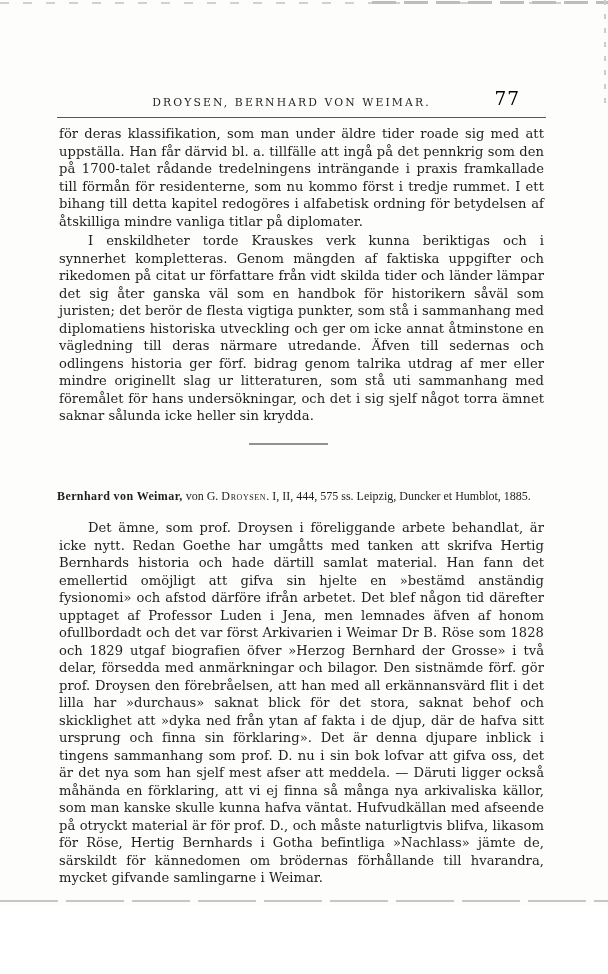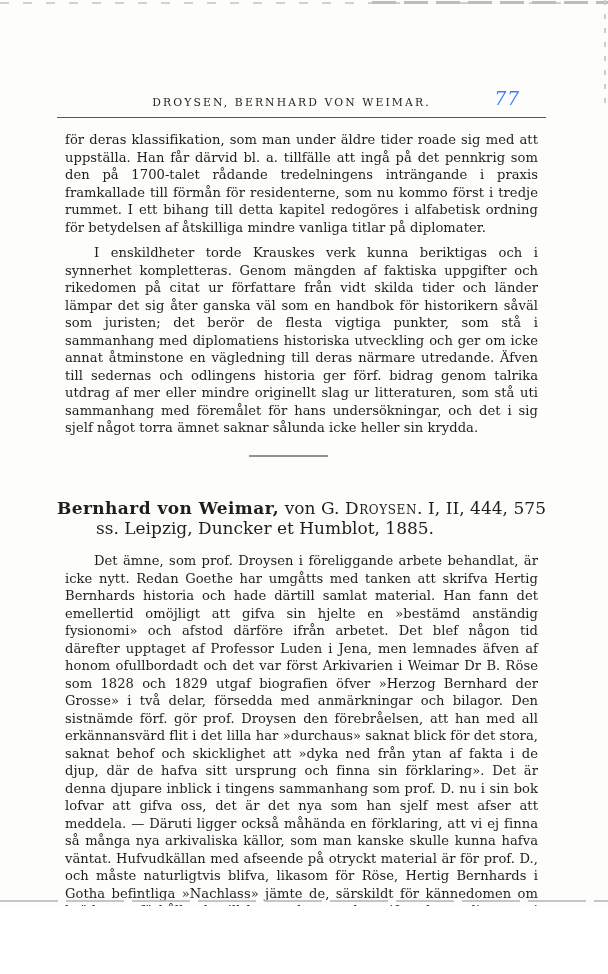--- a/index.html
+++ b/index.html
@@ -33,46 +33,47 @@
   
   .header { position:absolute; top:92px; left:57px; width:489px; height:26px; }
   .running-title {
     display:block; text-align:center;
     font-size:10.8px; letter-spacing:2.1px;
     color:#262626; padding-top:4px;
     transform:translateX(-10px);
   }
   .page-number {
     position:absolute; right:26px; top:-4px;
-    font-size:18.5px; letter-spacing:1px; color:#3b82f6;font-style:italic;
+    font-size:18.5px; letter-spacing:1px; color:#000000;
   }
   .header-rule {
     position:absolute; top:117px; left:57px; width:489px;
     border-top:1.6px solid #464646; opacity:.9;
   }
   
   .main { position:absolute; top:123px; left:57px; width:489px; }
   .para {
-    margin:8px; text-align:justify;
+    margin:2px; text-align:justify;
     font-size:13.1px; line-height:17.5px;
     letter-spacing:0.05px;
   }
   .para.indent { text-indent:29px; }
   .seg-italic { }
   .seg-bold { font-weight:bold; letter-spacing:0.4px; }
   .seg-smallcaps { font-variant:small-caps; letter-spacing:0.6px; }
   .separator {
     width:79px; height:2px; background:#929292;
     margin:18px 0 41px 192px;
   }
   .review-heading {
-    font-size:17px; line-height:20.8px;
+    font-size:12px; line-height:20.8px;
     text-align:justify;
     padding-left:39px; text-indent:-39px;
     margin:0 0 13px 0;
+    font-family:Liberation Serif, serif;
   }
 </style>
 </head>
 <body>
 
 <div class="page">
 
   <div class="edge-top"></div>
   <div class="edge-top-right"></div>
   <div class="edge-right"></div>

